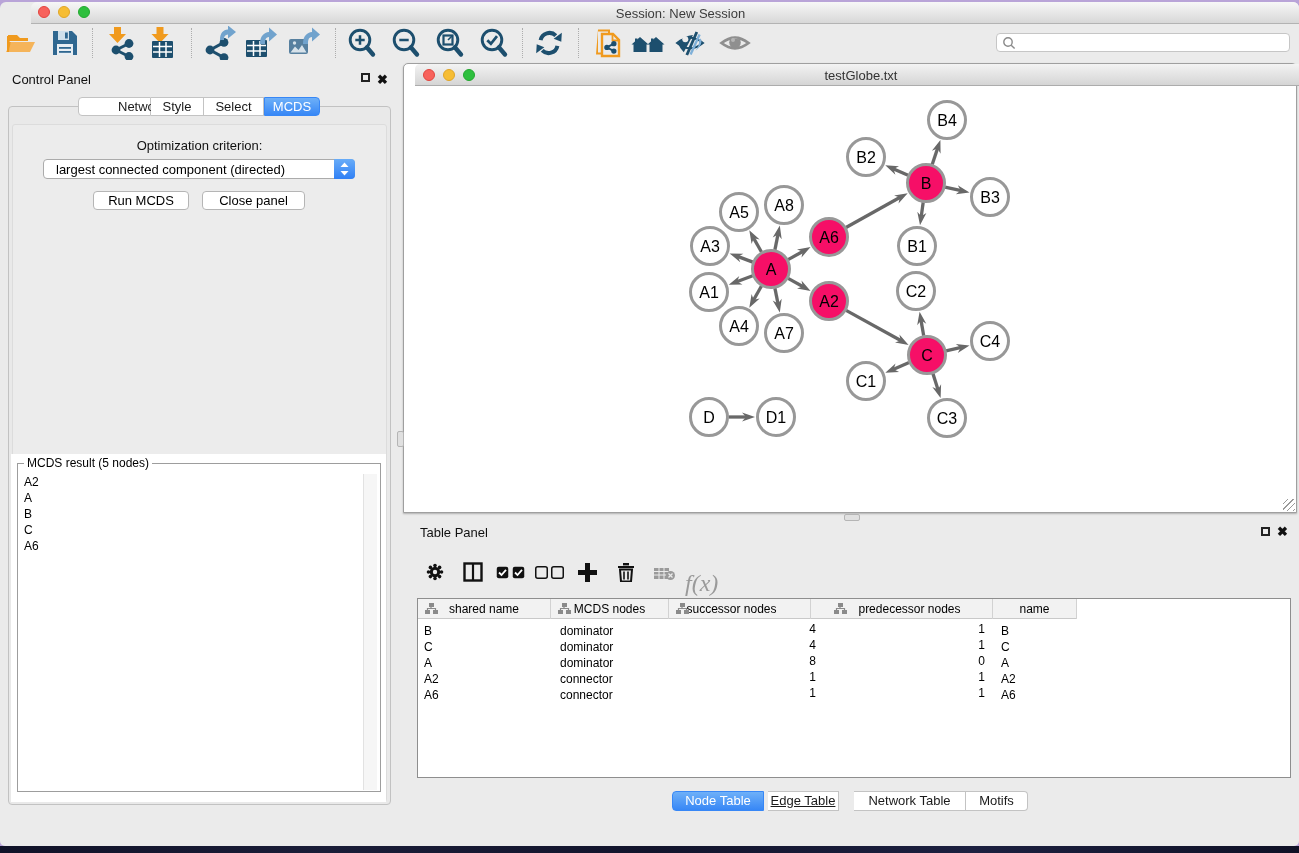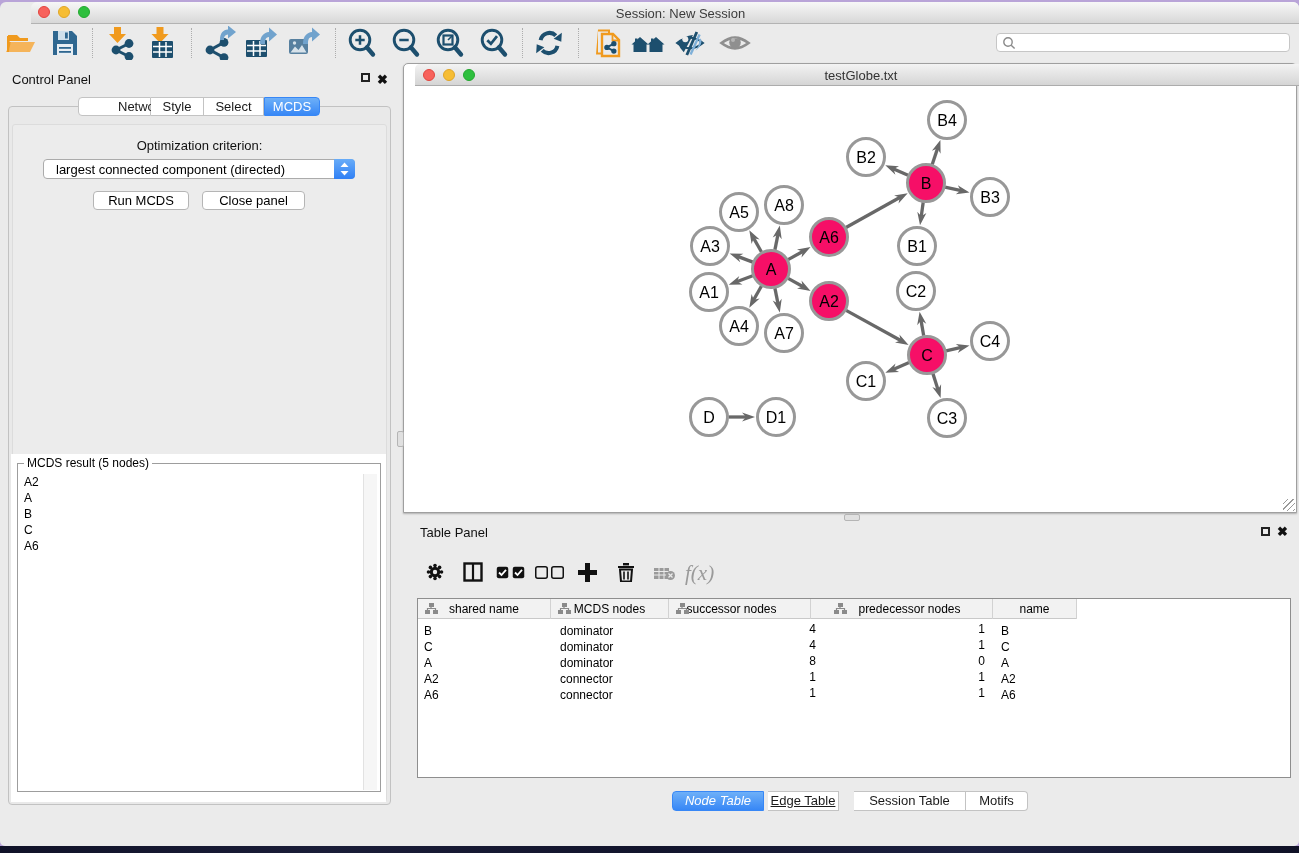--- a/index.html
+++ b/index.html
@@ -80,21 +80,21 @@
   background:#fff; border:1px solid #8e8e8e; }
 #tbl-head { position:absolute; left:0; top:0; width:659px; height:20px; background:#f2f2f2;
   border-bottom:1px solid #c9c9c9; font-size:12px; color:#000; }
 .th { position:absolute; top:0; height:20px; border-right:1px solid #d2d2d2; }
 .th .lbl { position:absolute; top:3px; left:0; width:100%; text-align:center; }
 .rowtxt { position:absolute; font-size:12px; color:#000; height:16px; line-height:16px; }
 
 #bot-tabs { position:absolute; left:672px; top:789px; height:20px; font-size:13px; }
 .btab { position:absolute; top:0; height:20px; background:#fff; border:1px solid #c3c3c3;
   color:#1a1a1a; text-align:center; line-height:18px; }
-.btab.sel { background:linear-gradient(#6eb0f8,#3787f6); color:#fff; border-color:#3787f6;font-style:italic; }
+.btab.sel { background:linear-gradient(#6eb0f8,#3787f6); color:#fff; border-color:#3787f6; }
 
 #statusbar { position:absolute; left:0; top:814px; width:100%; height:30px;
   background:#ececec; border-top:1px solid #c9c9c9; }
 #listbtn { position:absolute; left:9px; top:10px; width:28px; height:20px; background:#fdfdfd;
   border:1px solid #a9a9a9; }
 #membtn { position:absolute; right:10px; top:8px; width:74px; height:23px; background:#fbfbfb;
   border:1px solid #989898; font-size:12px; color:#000; }
 #membtn .dot { position:absolute; left:9px; top:5px; width:13px; height:13px;
   border-radius:50%; background:#1e9e3e; }
 #membtn .mt { position:absolute; left:26px; top:4px; }
@@ -437,21 +437,21 @@
         <rect x="0" y="1" width="15" height="11" fill="#9a9a9a"></rect>
         <g stroke="#ebebeb" stroke-width="1">
           <line x1="0" y1="4.5" x2="15" y2="4.5"></line>
           <line x1="0" y1="8" x2="15" y2="8"></line>
           <line x1="5" y1="1" x2="5" y2="12"></line>
           <line x1="10" y1="1" x2="10" y2="12"></line>
         </g>
         <circle cx="16.5" cy="8.5" r="4.5" fill="#9a9a9a"></circle>
         <path d="M14.5 6.5 l4 4 M18.5 6.5 l-4 4" stroke="#ebebeb" stroke-width="1.3"></path>
       </svg>
-      <div style="position:absolute; left:268px; top:10px; font-family:'Liberation Serif',serif; font-style:italic; font-size:21px; color:#9a9a9a;">f(x)</div>
+      <div style="position:absolute; left:268px; top:19px; font-family:'Liberation Serif',serif; font-style:italic; font-size:24px; color:#9a9a9a;">f(x)</div>
     </div>
 
   <div id="tbl">
     <div id="tbl-head">
       <div class="th" style="left:0; width:133px;">
           <span class="lbl">shared name</span>
         </div>
       <div class="th" style="left:133px; width:118px;">
           <span class="lbl">MCDS nodes</span>
         </div>
@@ -520,20 +520,20 @@
       <div class="rowtxt" style="left:6px; top:88px;">A6</div>
       <div class="rowtxt" style="left:142px; top:88px;">connector</div>
       <div class="rowtxt" style="left:251px; top:86px; width:147px; text-align:right;">1</div>
       <div class="rowtxt" style="left:409px; top:86px; width:158px; text-align:right;">1</div>
       <div class="rowtxt" style="left:583px; top:88px;">A6</div>
   </div>
 
   <div id="bot-tabs">
     <div class="btab sel" style="left:0; width:92px; border-radius:4px 0 0 4px;">Node Table</div>
     <div class="btab" style="left:96px; width:71px; border-left:none;text-decoration:underline;">Edge Table</div>
-    <div class="btab" style="left:182px; width:112px; border-left:none;">Session Table</div>
+    <div class="btab" style="left:182px; width:112px; border-left:none;">Network Table</div>
     <div class="btab" style="left:294px; width:62px; border-radius:0 4px 4px 0; border-left:none;">Motifs</div>
   </div>
 
   <div style="position:absolute; left:397px; top:429px; width:7px; height:16px; background:#e0e0e0; border:1px solid #b5b5b5; border-radius:2px;"></div>
     <div style="position:absolute; left:844px; top:512px; width:16px; height:7px; background:#e0e0e0; border:1px solid #b5b5b5; border-radius:2px;"></div>
 </div>
 <div id="desk-bottom"></div>
 
 </body></html>

